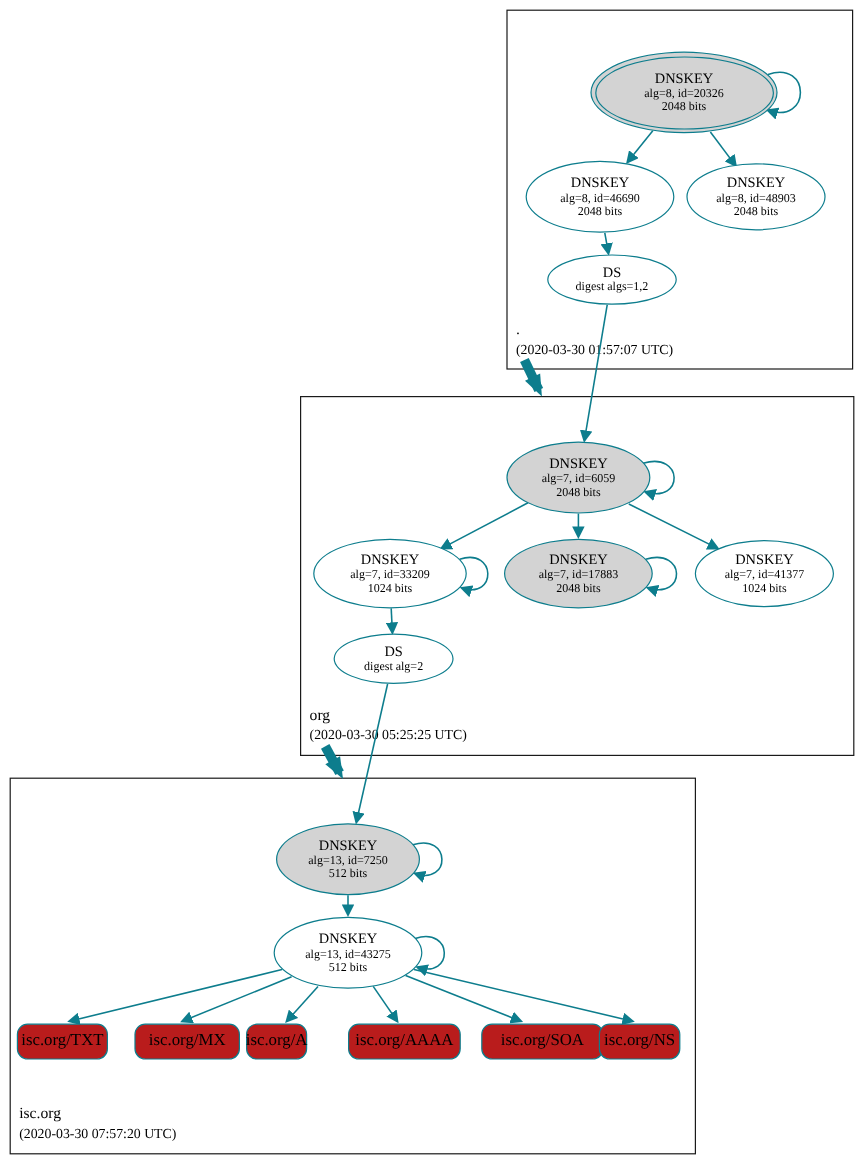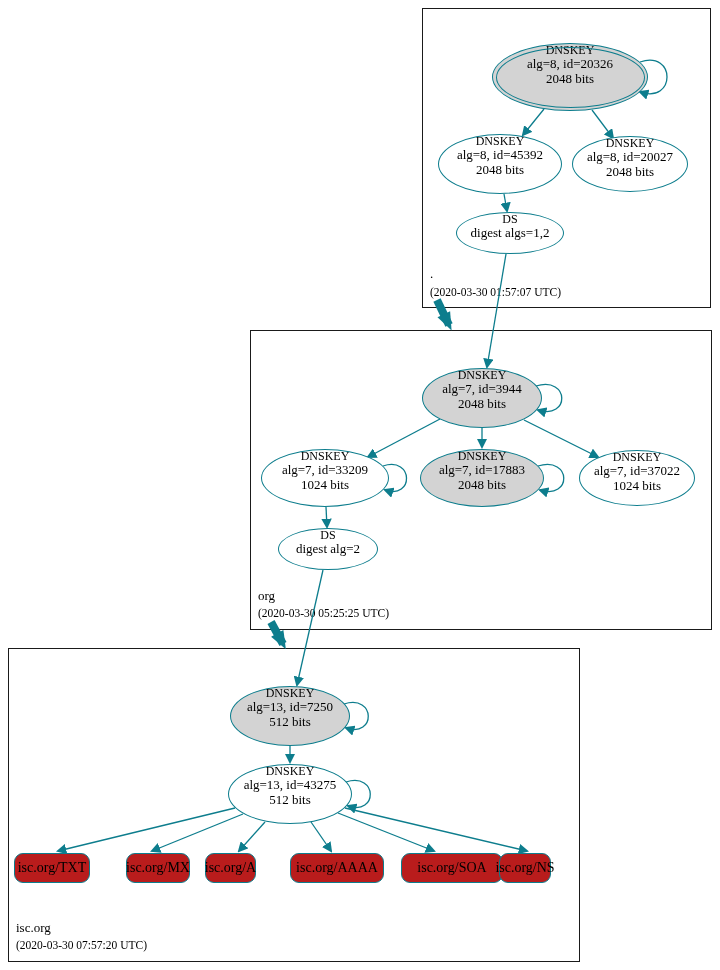--- a/index.html
+++ b/index.html
@@ -14,30 +14,30 @@
   }
   svg.edges{position:absolute;left:0;top:0;z-index:2;pointer-events:none;}
   .e{fill:none;stroke:var(--edge);stroke-width:1.3px;}
   .thick{stroke-width:8px;}
   .zone{position:absolute;border:1px solid #1a1a1a;background:transparent;z-index:1;box-sizing:border-box;}
   .zlabel{position:absolute;z-index:1;font-size:13px;}
   .zts{position:absolute;z-index:1;font-size:11.5px;}
   .node{
     position:absolute;z-index:3;box-sizing:border-box;
     border:1.4px solid var(--edge);border-radius:50%;background:#ffffff;
-    display:flex;flex-direction:column;align-items:center;justify-content:flex-start;
+    display:flex;flex-direction:column;align-items:center;justify-content:center;
     text-align:center;line-height:1.12;
   }
   .node.sep{background:var(--sep);}
   .node.anchor::after{
     content:"";position:absolute;inset:2.5px;border:1.4px solid var(--edge);
     border-radius:50%;pointer-events:none;
   }
   .t1{font-size:12px;}
-  .t2{font-size:13px;}
+  .t2{font-size:10px;}
   .rr{
     position:absolute;z-index:3;box-sizing:border-box;height:30px;top:853px;
     border:1.4px solid var(--edge);border-radius:9px;background:#b91c1c;
     display:flex;align-items:center;justify-content:center;font-size:14px;
   }
 </style>
 </head>
 <body>
 
 <div class="canvas">
@@ -91,51 +91,51 @@
   <div class="zlabel" style="left:16px;top:920px">isc.org</div>
   <div class="zts" style="left:16px;top:939px">(2020-03-30 07:57:20 UTC)</div>
 
   <div class="node sep anchor" style="left:492px;top:43px;width:156px;height:68px">
     <span class="t1">DNSKEY</span>
     <span class="t2">alg=8, id=20326</span>
     <span class="t2">2048 bits</span>
   </div>
   <div class="node" style="left:438px;top:134px;width:124px;height:60px">
     <span class="t1">DNSKEY</span>
-    <span class="t2">alg=8, id=45392</span>
+    <span class="t2">alg=8, id=46690</span>
     <span class="t2">2048 bits</span>
   </div>
   <div class="node" style="left:572px;top:136px;width:116px;height:56px">
     <span class="t1">DNSKEY</span>
-    <span class="t2">alg=8, id=20027</span>
+    <span class="t2">alg=8, id=48903</span>
     <span class="t2">2048 bits</span>
   </div>
   <div class="node" style="left:456px;top:212px;width:108px;height:42px">
     <span class="t1">DS</span>
     <span class="t2">digest algs=1,2</span>
   </div>
 
   <div class="node sep" style="left:422px;top:368px;width:120px;height:60px">
     <span class="t1">DNSKEY</span>
-    <span class="t2">alg=7, id=3944</span>
+    <span class="t2">alg=7, id=6059</span>
     <span class="t2">2048 bits</span>
   </div>
   <div class="node" style="left:261px;top:449px;width:128px;height:58px">
     <span class="t1">DNSKEY</span>
     <span class="t2">alg=7, id=33209</span>
     <span class="t2">1024 bits</span>
   </div>
   <div class="node sep" style="left:420px;top:449px;width:124px;height:58px">
     <span class="t1">DNSKEY</span>
     <span class="t2">alg=7, id=17883</span>
     <span class="t2">2048 bits</span>
   </div>
   <div class="node" style="left:579px;top:450px;width:116px;height:56px">
     <span class="t1">DNSKEY</span>
-    <span class="t2">alg=7, id=37022</span>
+    <span class="t2">alg=7, id=41377</span>
     <span class="t2">1024 bits</span>
   </div>
   <div class="node" style="left:278px;top:528px;width:100px;height:42px">
     <span class="t1">DS</span>
     <span class="t2">digest alg=2</span>
   </div>
 
   <div class="node sep" style="left:230px;top:686px;width:120px;height:60px">
     <span class="t1">DNSKEY</span>
     <span class="t2">alg=13, id=7250</span>
@@ -143,29 +143,29 @@
   </div>
   <div class="node" style="left:228px;top:764px;width:124px;height:60px">
     <span class="t1">DNSKEY</span>
     <span class="t2">alg=13, id=43275</span>
     <span class="t2">512 bits</span>
   </div>
 
   <div class="rr" style="left:14px;width:76px">
     <span>isc.org/TXT</span>
   </div>
-  <div class="rr" style="left:126px;width:64px">
+  <div class="rr" style="left:112px;width:88px">
     <span>isc.org/MX</span>
   </div>
   <div class="rr" style="left:205px;width:51px">
     <span>isc.org/A</span>
   </div>
   <div class="rr" style="left:290px;width:94px">
     <span>isc.org/AAAA</span>
   </div>
   <div class="rr" style="left:401px;width:102px">
     <span>isc.org/SOA</span>
   </div>
-  <div class="rr" style="left:499px;width:52px">
+  <div class="rr" style="left:499px;width:68px">
     <span>isc.org/NS</span>
   </div>
 
 </div>
 
 </body></html>

